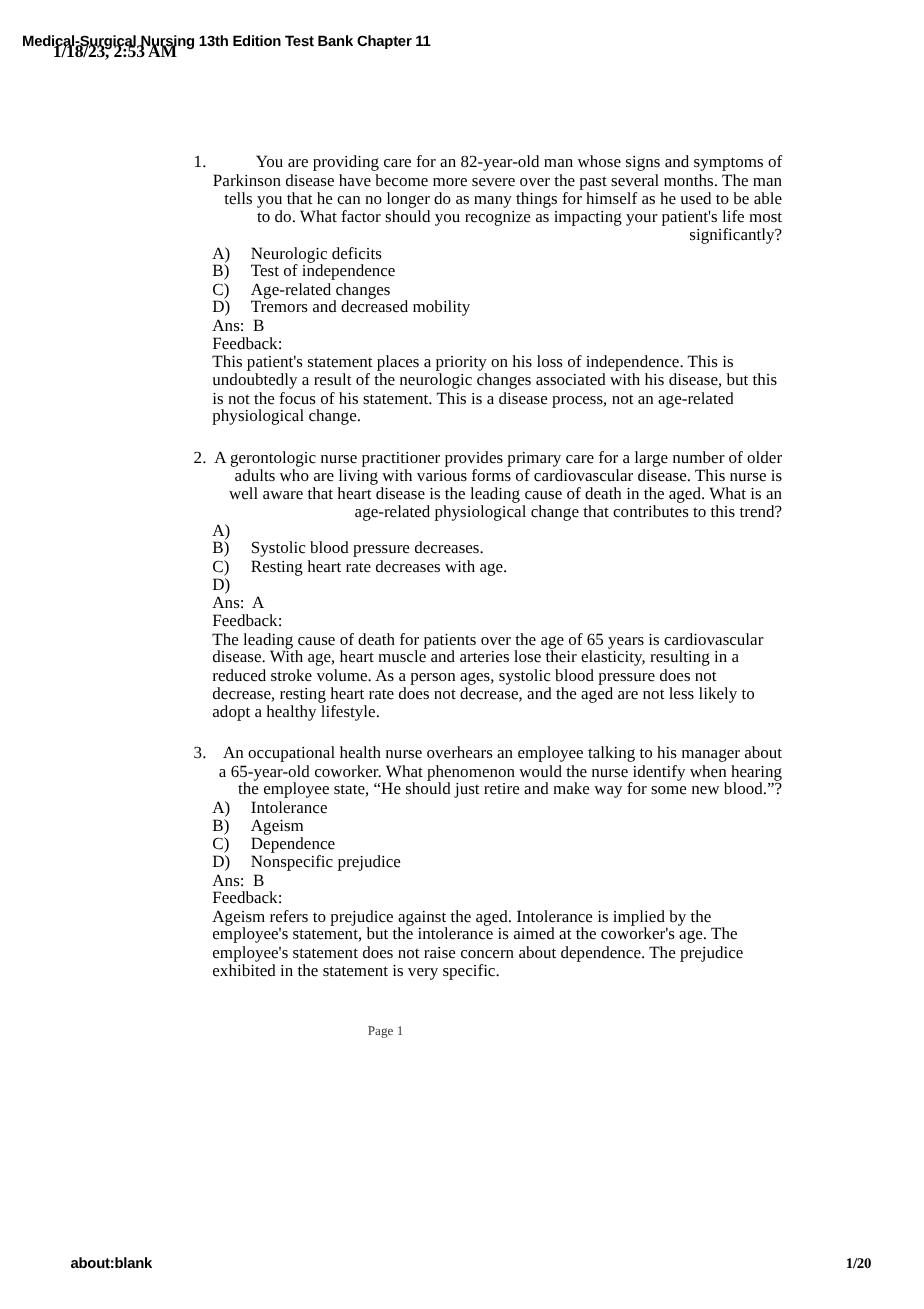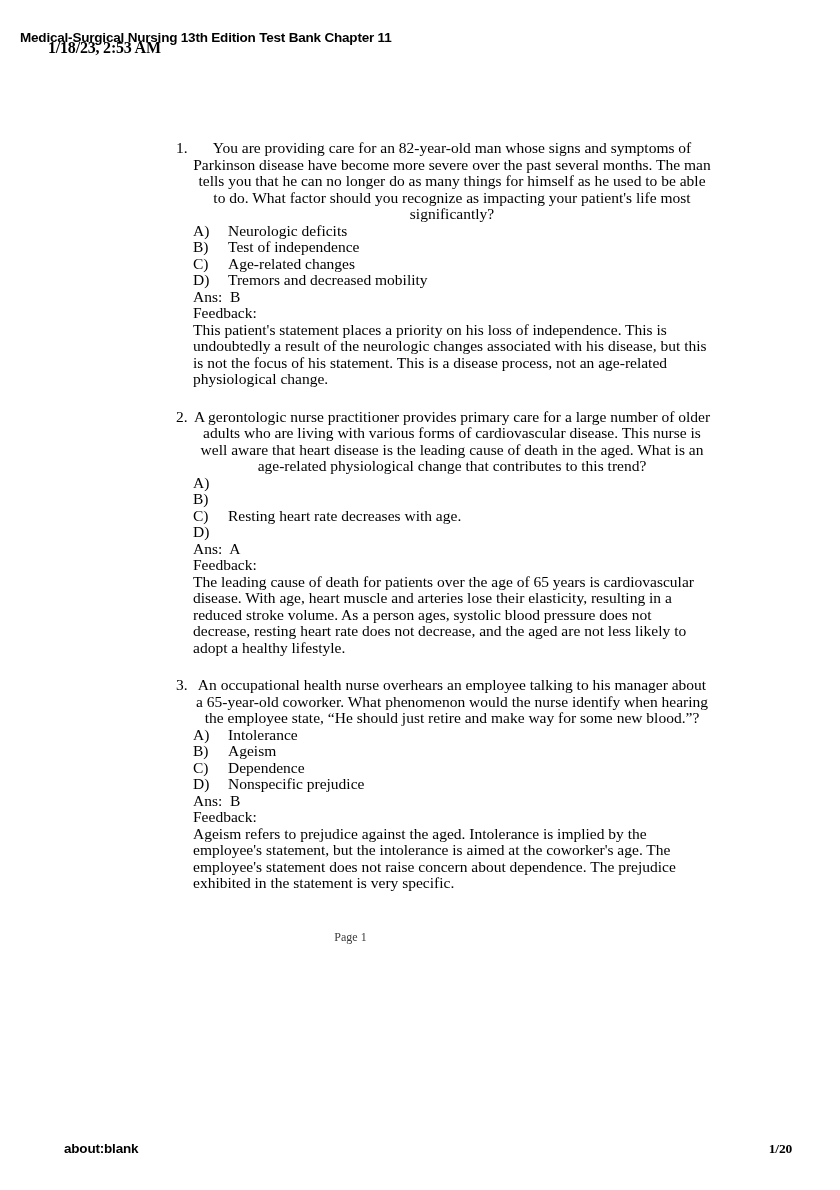--- a/index.html
+++ b/index.html
@@ -101,21 +101,21 @@
     left: 0;
     top: 0;
     font-size: 15.5px;
     line-height: 16.5px;
     width: 14px;
     text-align: left;
   }
   .q-stem {
     font-size: 15.5px;
     line-height: 16.5px;
-    text-align: center;
+    text-align: right;
     width: 518px;
   }
 
   .options {
     padding-left: 17px;
     margin-top: 0;
   }
   .option-row {
     position: relative;
     font-size: 15.5px;
@@ -205,20 +205,21 @@
     <div class="q-head">
       <span class="q-number">2.</span>
       <div class="q-stem">A gerontologic nurse practitioner provides primary care for a large number of older adults who are living with various forms of cardiovascular disease. This nurse is well aware that heart disease is the leading cause of death in the aged. What is an age-related physiological change that contributes to this trend?</div>
     </div>
     <div class="options">
       <div class="option-row">
         <span class="opt-letter">A)</span>
       </div>
       <div class="option-row">
         <span class="opt-letter">B)</span>
+        <span class="opt-text">Systolic blood pressure decreases.</span>
       </div>
       <div class="option-row">
         <span class="opt-letter">C)</span>
         <span class="opt-text">Resting heart rate decreases with age.</span>
       </div>
       <div class="option-row">
         <span class="opt-letter">D)</span>
       </div>
     </div>
     <div class="ans-row">Ans:  A</div>

